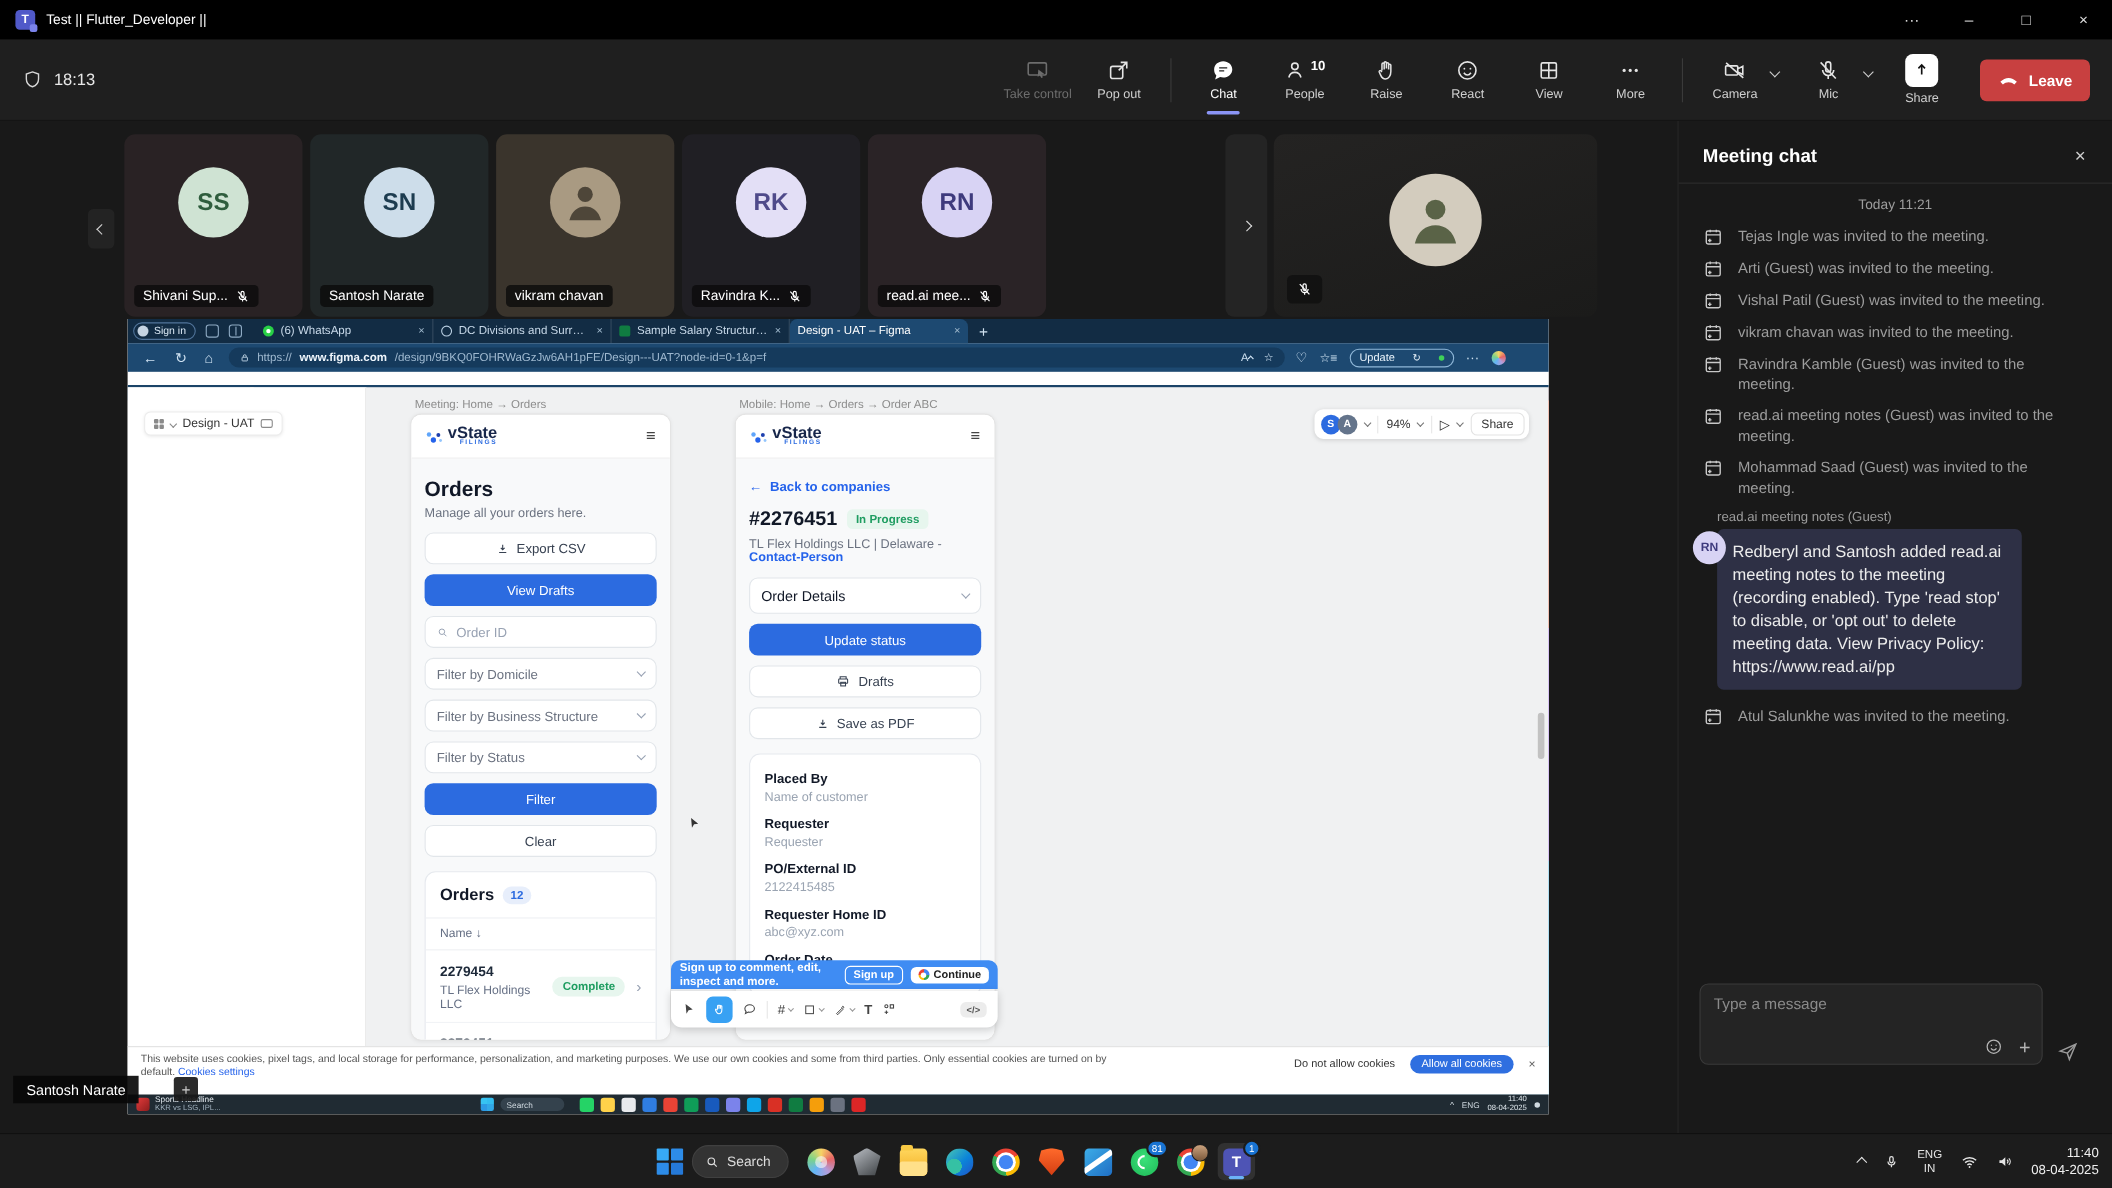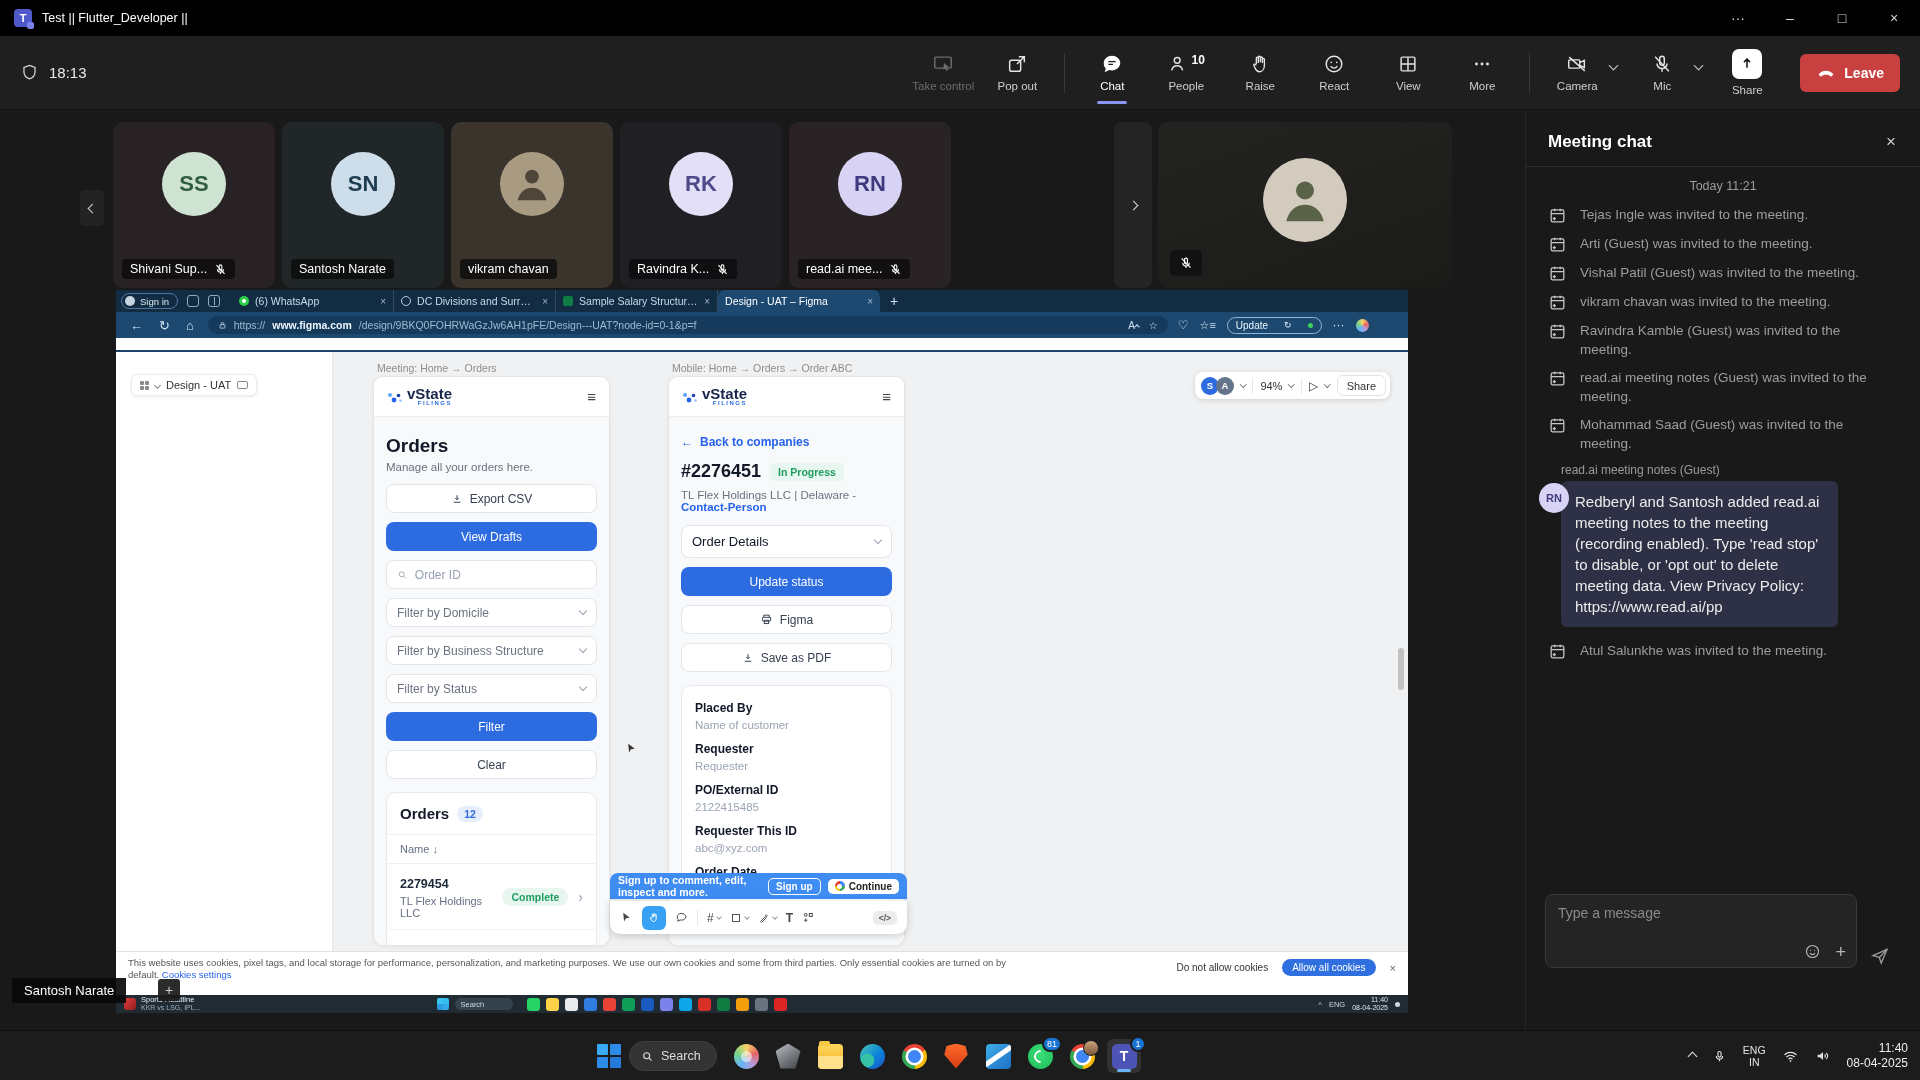--- a/index.html
+++ b/index.html
@@ -678,21 +678,21 @@
               </div>
               <div class="btn blue">
                   <span>Update status</span>
                 </div>
               <div class="btn light">
                 <svg width="13" height="13" viewBox="0 0 24 24" fill="none" stroke="#374151" stroke-width="1.8">
                     <path d="M7 8V4h10v4"></path>
                     <rect x="4.5" y="8" width="15" height="7" rx="1"></rect>
                     <rect x="8" y="13.5" width="8" height="6"></rect>
                   </svg>
-                <span>Figma</span>
+                <span>Drafts</span>
               </div>
               <div class="btn light">
                 <svg width="12" height="12" viewBox="0 0 24 24" fill="none" stroke="#374151" stroke-width="2">
                     <path d="M12 4.5v9M8.5 10L12 13.5 15.5 10M5.5 18.5h13"></path>
                   </svg>
                 <span>Save as PDF</span>
               </div>
             </div>
             <div class="card fields">
 
@@ -705,21 +705,21 @@
                   <div class="fl">Requester</div>
                   <div class="fv">Requester</div>
                 </div>
 
                 <div class="fld">
                   <div class="fl">PO/External ID</div>
                   <div class="fv">2122415485</div>
                 </div>
 
                 <div class="fld">
-                  <div class="fl">Requester This ID</div>
+                  <div class="fl">Requester Home ID</div>
                   <div class="fv">abc@xyz.com</div>
                 </div>
 
                 <div class="fld">
                   <div class="fl">Order Date</div>
                   <div class="fv"></div>
                 </div>
               </div>
           </div>
         </div>

